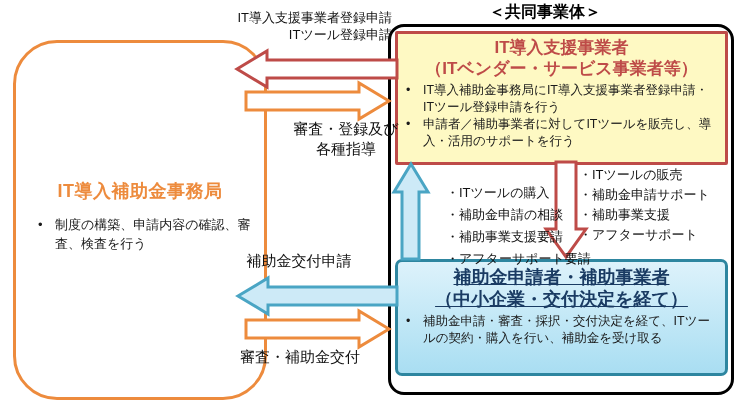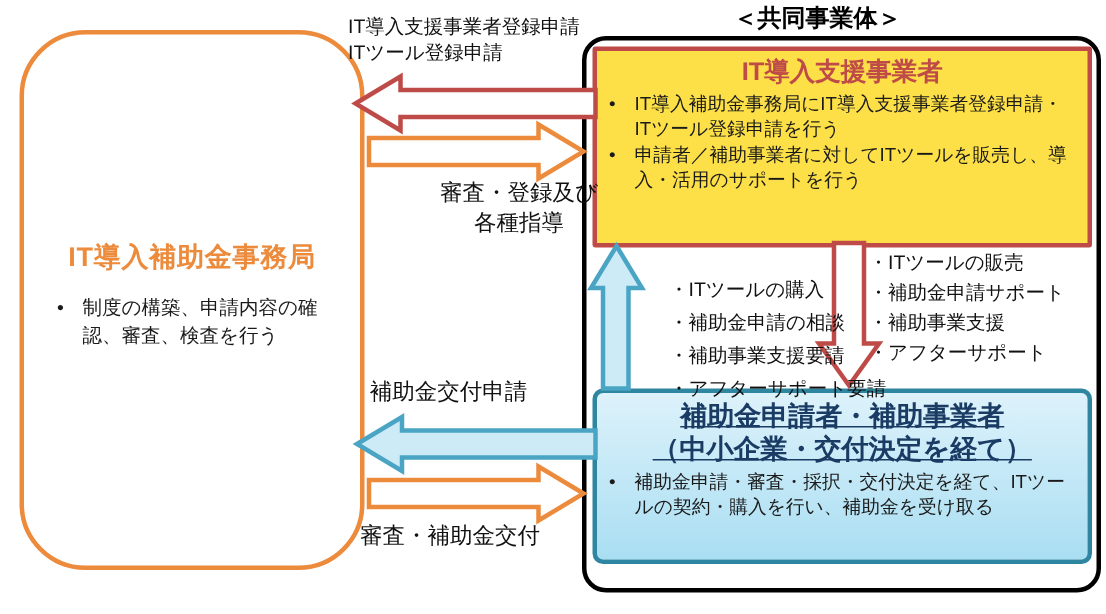--- a/index.html
+++ b/index.html
@@ -4,57 +4,57 @@
 <style>
   html,body{margin:0;padding:0;background:#fff;}
   .stage{
     position:relative;width:737px;height:409px;background:#fff;
     font-family:"Liberation Sans","DejaVu Sans",sans-serif;
     color:#1a1a1a;overflow:hidden;
   }
   .abs{position:absolute;}
   
   .office-box{
-    left:13px;top:20px;width:224px;height:354px;
-    border:3px solid var(--orange);border-radius:44px;background:#fff;z-index:1;
+    left:13px;top:40px;width:224px;height:354px;
+    border:3px solid var(--orange);border-radius:44px;background:#fff;z-index:1;padding-left:24px;
   }
   .office-title{
     position:absolute;top:136px;left:0;right:0;text-align:center;
     font-size:18px;font-weight:bold;color:var(--orange);letter-spacing:.5px;
   }
   .office-bullets{position:absolute;top:172px;left:22px;right:8px;font-size:13px;line-height:19px;}
   .consortium-box{
     left:388px;top:24px;width:340px;height:365px;
     border:3px solid var(--black);border-radius:16px;background:#fff;z-index:1;
   }
   .consortium-label{
     left:370px;top:2px;width:350px;text-align:center;
     font-size:16px;font-weight:bold;color:#000;z-index:4;
   }
   .support-box{
     left:395px;top:31px;width:327px;height:125px;
-    border:3px solid var(--red);border-radius:2px;background:#fde047;z-index:2;padding-top:3px;
+    border:3px solid var(--red);border-radius:2px;background:#fef9c3;z-index:2;padding-top:3px;
   }
   .support-box .box-title{color:var(--red);}
   .applicant-box{
     left:395px;top:259px;width:327px;height:107px;
     border:3px solid var(--blue-dark);border-radius:7px;
     background:linear-gradient(180deg,var(--box-fill-top) 0%,var(--box-fill-bottom) 100%);
     z-index:2;padding-top:4px;
   }
   .applicant-box .box-title{color:var(--navy);text-decoration:underline;}
   .box-title{text-align:center;font-weight:bold;font-size:17px;line-height:21px;}
   .applicant-box .box-title{font-size:18px;line-height:22px;}
   .box-bullets{margin-top:3px;padding:0 8px 0 8px;font-size:12.5px;line-height:17px;}
   .bullet{display:flex;}
   .bullet .dot{flex:none;width:17px;text-align:left;}
   .bullet .txt{flex:1;}
   
   .lbl{z-index:4;color:#111;}
-  .lbl-register{left:232px;top:9px;width:160px;text-align:left;font-size:13px;line-height:17px;}
+  .lbl-register{left:232px;top:9px;width:160px;text-align:right;font-size:13px;line-height:17px;}
   .lbl-review{left:240px;top:119px;width:140px;text-align:center;font-size:15px;line-height:20px;margin-left:36px;}
   .lbl-grant-apply{left:233px;top:252px;width:132px;text-align:center;font-size:15px;}
   .lbl-grant{left:240px;top:348px;width:132px;text-align:left;font-size:15px;}
   .list-left{left:446px;top:182px;font-size:13px;line-height:22px;}
   .list-right{left:579px;top:165px;font-size:13px;line-height:20px;}
   
   svg.arrows{position:absolute;left:0;top:0;z-index:3;pointer-events:none;}
   .arrow-red{fill:#ffffff;stroke:var(--red);stroke-width:3;stroke-linejoin:miter;}
   .arrow-orange{fill:#ffffff;stroke:var(--orange);stroke-width:3;stroke-linejoin:miter;}
   .arrow-blue{fill:var(--blue-fill);stroke:var(--blue);stroke-width:3;stroke-linejoin:miter;}
@@ -73,20 +73,21 @@
     <div class="office-bullets">
       <div class="bullet">
         <span class="dot">•</span>
         <span class="txt">制度の構築、申請内容の確認、審査、検査を行う</span>
       </div>
     </div>
   </div>
 
   <div class="abs support-box">
     <div class="box-title">IT導入支援事業者</div>
+    <div class="box-title">（ITベンダー・サービス事業者等）</div>
     <div class="box-bullets">
       <div class="bullet">
         <span class="dot">•</span>
         <span class="txt">IT導入補助金事務局にIT導入支援事業者登録申請・ITツール登録申請を行う</span>
       </div>
       <div class="bullet">
         <span class="dot">•</span>
         <span class="txt">申請者／補助事業者に対してITツールを販売し、導入・活用のサポートを行う</span>
       </div>
     </div>

